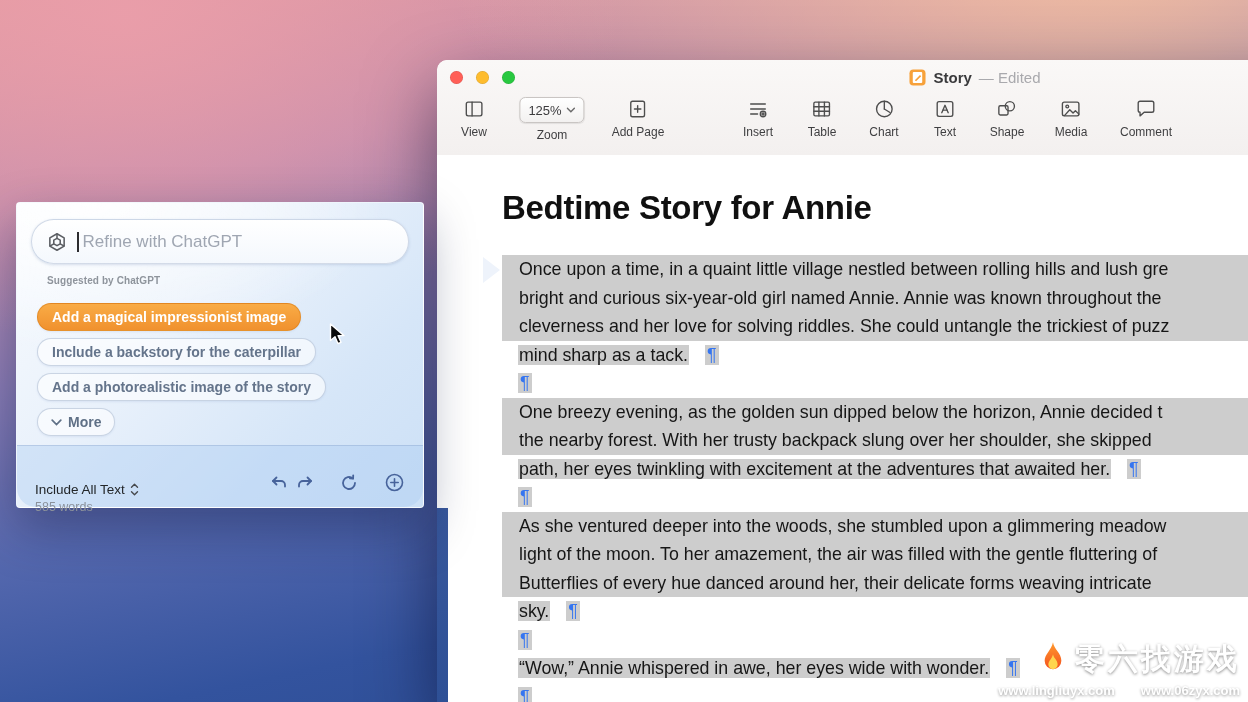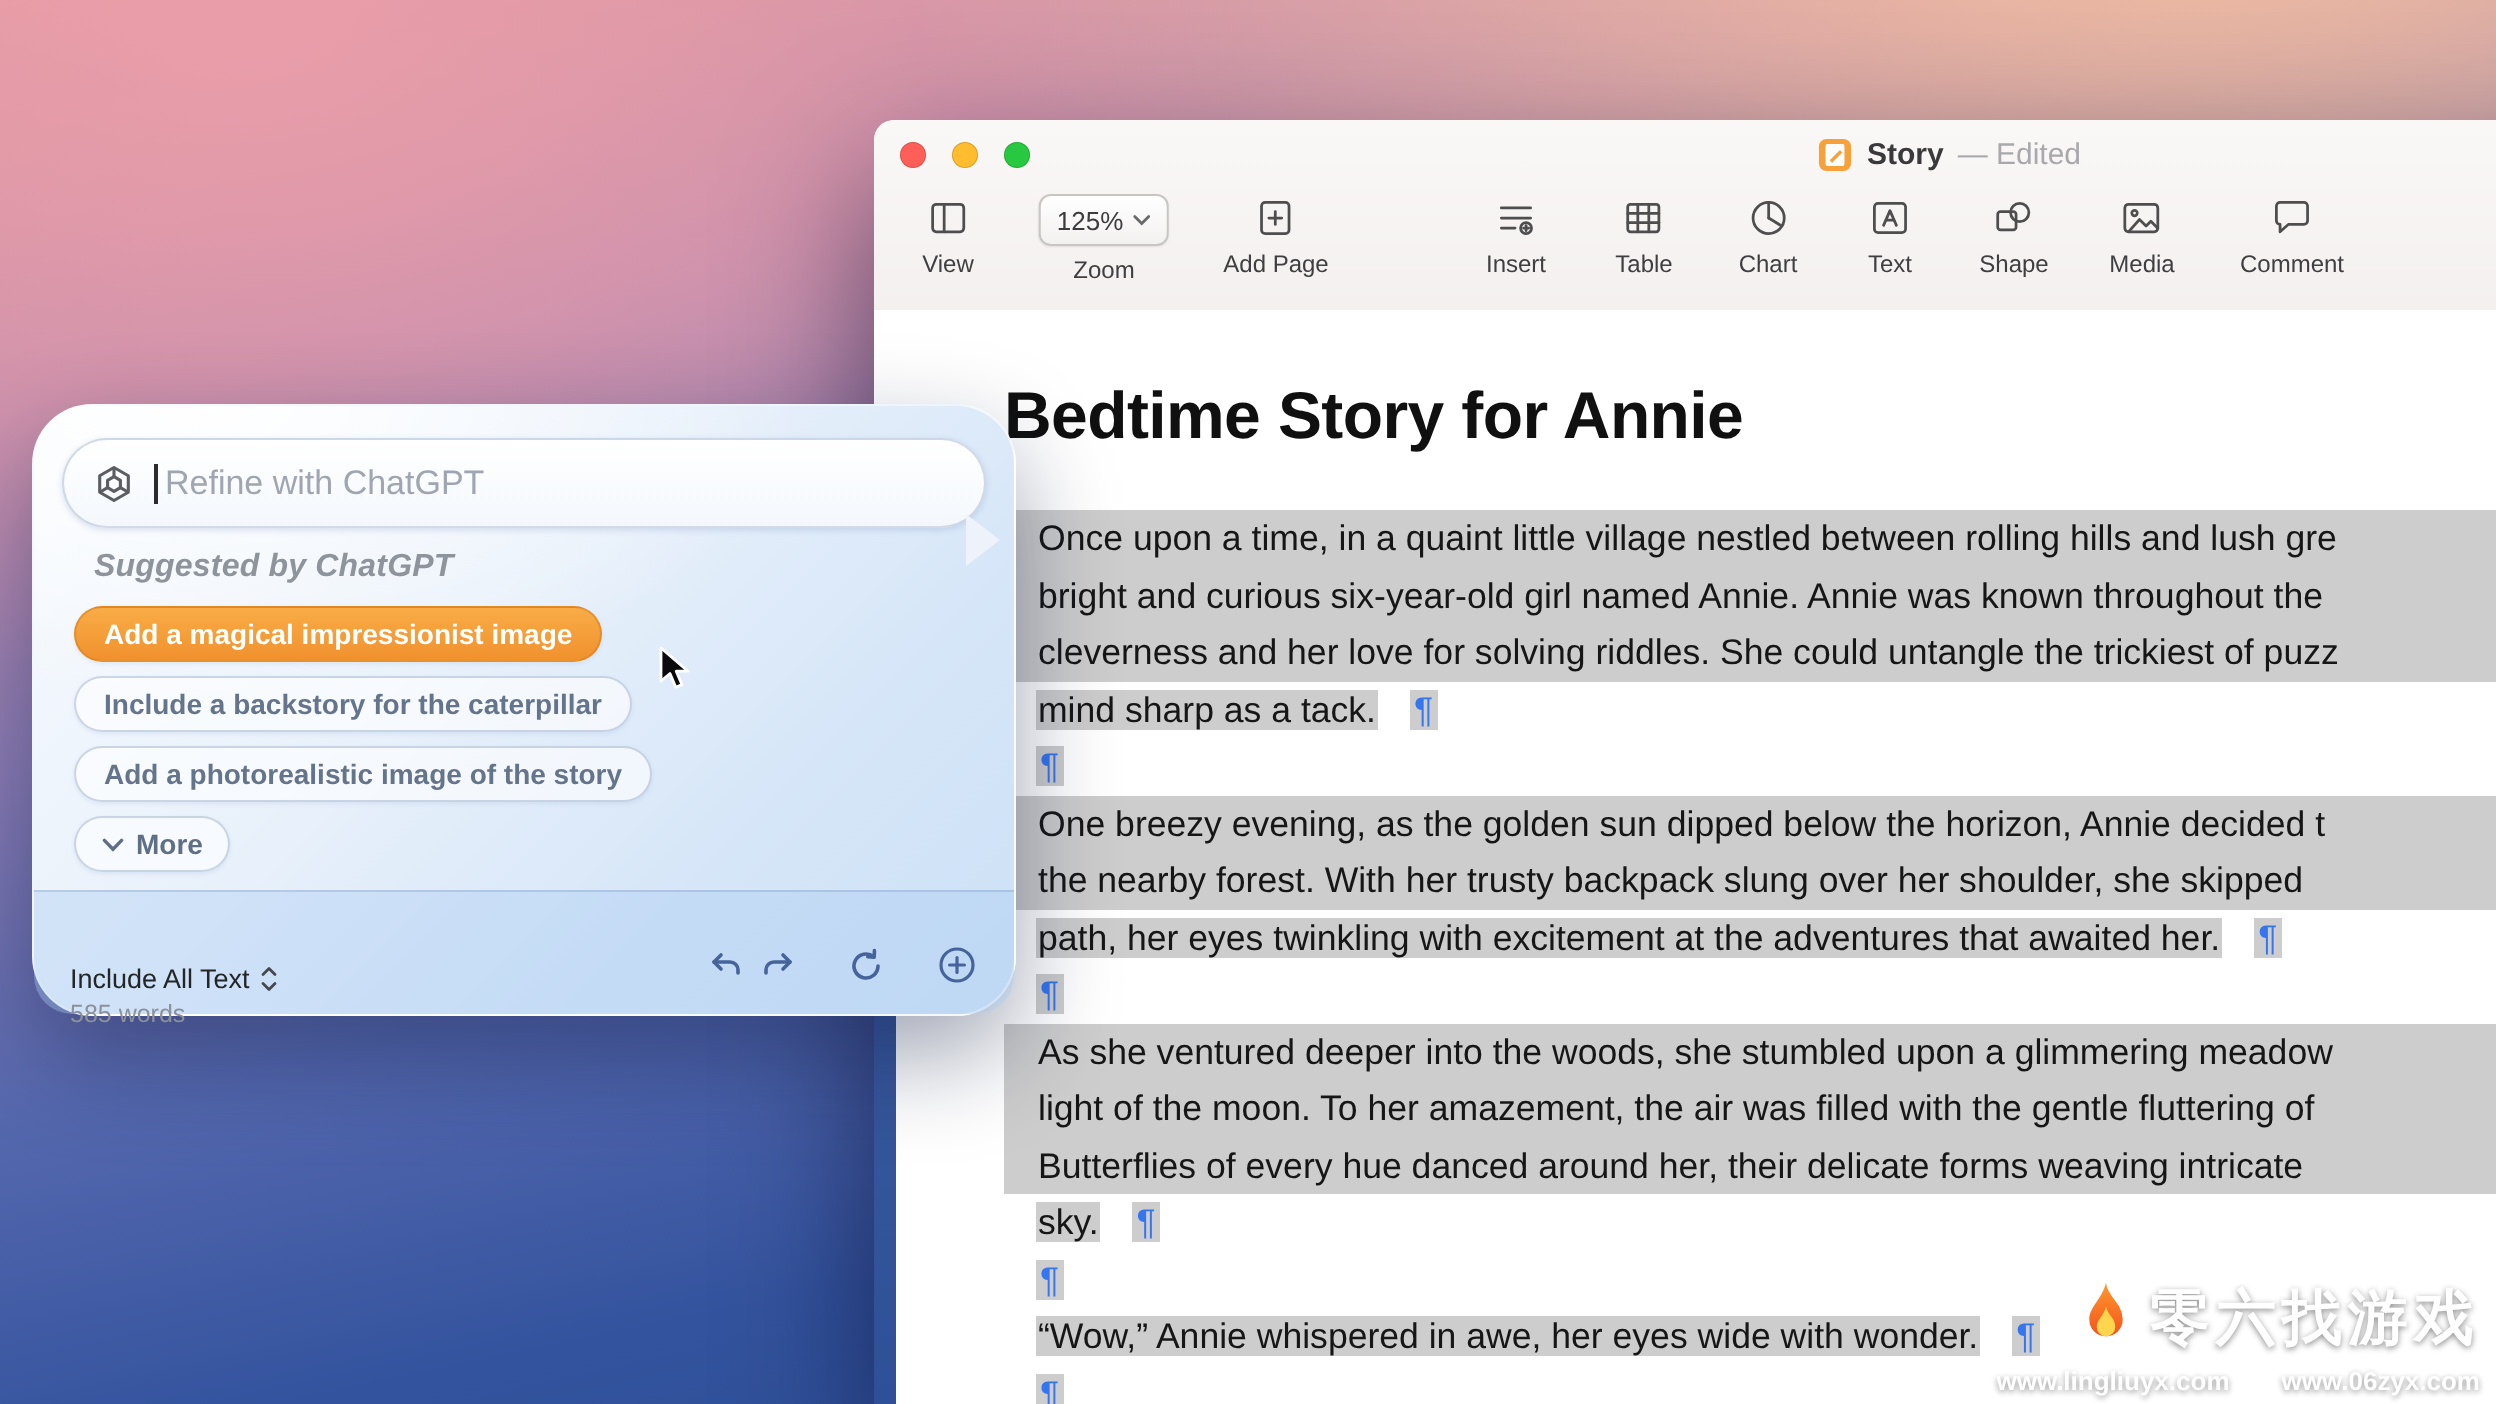--- a/index.html
+++ b/index.html
@@ -37,35 +37,35 @@
   .doc-heading{margin:0 0 27px 0;font-size:33px;line-height:40px;font-weight:700;color:#101010;letter-spacing:-.3px;}
   .doc-line{height:28.5px;line-height:28.5px;font-size:17.8px;color:#161616;white-space:nowrap;}
   .doc-line.full{background:var(--selection-highlight,#cdcdcd);}
   .hl{background:var(--selection-highlight,#cdcdcd);margin-left:16px;}
   .doc-text{padding:0 1px;}
   .pilcrow{color:var(--pilcrow-blue,#3575f0);padding:0 2px;}
   .strip{position:absolute;left:437px;top:508px;width:11px;bottom:0;z-index:5;
     background:linear-gradient(#38589c,#2e5096);}
 
   
-  .panel{position:absolute;left:16px;top:202px;width:492px;height:306px;border-radius:30px;z-index:6;
+  .panel{position:absolute;left:16px;top:202px;width:408px;height:306px;border-radius:4px;z-index:6;
     background:
       radial-gradient(420px 210px at 18% 0%, rgba(255,255,255,.95), rgba(255,255,255,0) 70%),
       linear-gradient(135deg,#f8fbfe 0%,#e9f1fb 40%,#d6e6f8 72%,#cce0f6 100%);
     border:1px solid rgba(255,255,255,.65);
     box-shadow:0 20px 50px rgba(10,20,60,.38);box-sizing:border-box;}
   .panel-tail{position:absolute;left:483px;top:257px;width:0;height:0;z-index:6;
     border-top:13px solid transparent;border-bottom:13px solid transparent;border-left:17px solid #eef3fb;}
   .gpt-input{position:absolute;left:14px;right:14px;top:16px;height:45px;border-radius:23px;
     background:linear-gradient(#ffffff,#f4f8fd);border:1px solid rgba(140,160,195,.38);
     box-shadow:0 1px 3px rgba(90,120,170,.22);display:flex;align-items:center;padding:0 14px;gap:9px;box-sizing:border-box;}
   .openai-logo svg{display:block;}
   .caret{width:1.5px;height:20px;background:#2c2c2f;margin-right:-5px;}
   .placeholder{font-size:17px;color:#9fa6b2;}
-  .suggested-label{position:absolute;left:30px;top:72px;font-size:16px;font-weight:700;color:#8e949c;letter-spacing:.1px;font-style:italic;}
+  .suggested-label{position:absolute;left:30px;top:72px;font-size:10px;font-weight:700;color:#8e949c;letter-spacing:.1px;}
   #pills{position:absolute;left:20px;top:100px;display:flex;flex-direction:column;align-items:flex-start;gap:7px;}
   .pill{height:28px;display:flex;align-items:center;padding:0 14px;border-radius:14px;
     font-size:14px;font-weight:700;color:#64748b;background:rgba(255,255,255,.62);
     border:1px solid rgba(125,150,185,.38);box-shadow:0 1px 2px rgba(120,150,200,.15);white-space:nowrap;cursor:default;box-sizing:border-box;}
   .pill.primary{background:linear-gradient(180deg,#f9ac46,var(--accent-orange,#f0912e));color:#fff;border:1px solid rgba(215,125,25,.55);}
   .more-pill{position:absolute;left:20px;top:205px;height:28px;display:flex;align-items:center;gap:6px;padding:0 13px;
     border-radius:14px;font-size:14px;font-weight:700;color:#5f7086;background:rgba(255,255,255,.62);
     border:1px solid rgba(125,150,185,.38);box-shadow:0 1px 2px rgba(120,150,200,.15);box-sizing:border-box;}
   .panel-footer{position:absolute;left:0;right:0;bottom:0;height:62px;border-radius:0 0 19px 19px;
     border-top:1px solid rgba(110,140,185,.28);background:rgba(168,203,242,.38);box-sizing:border-box;}

